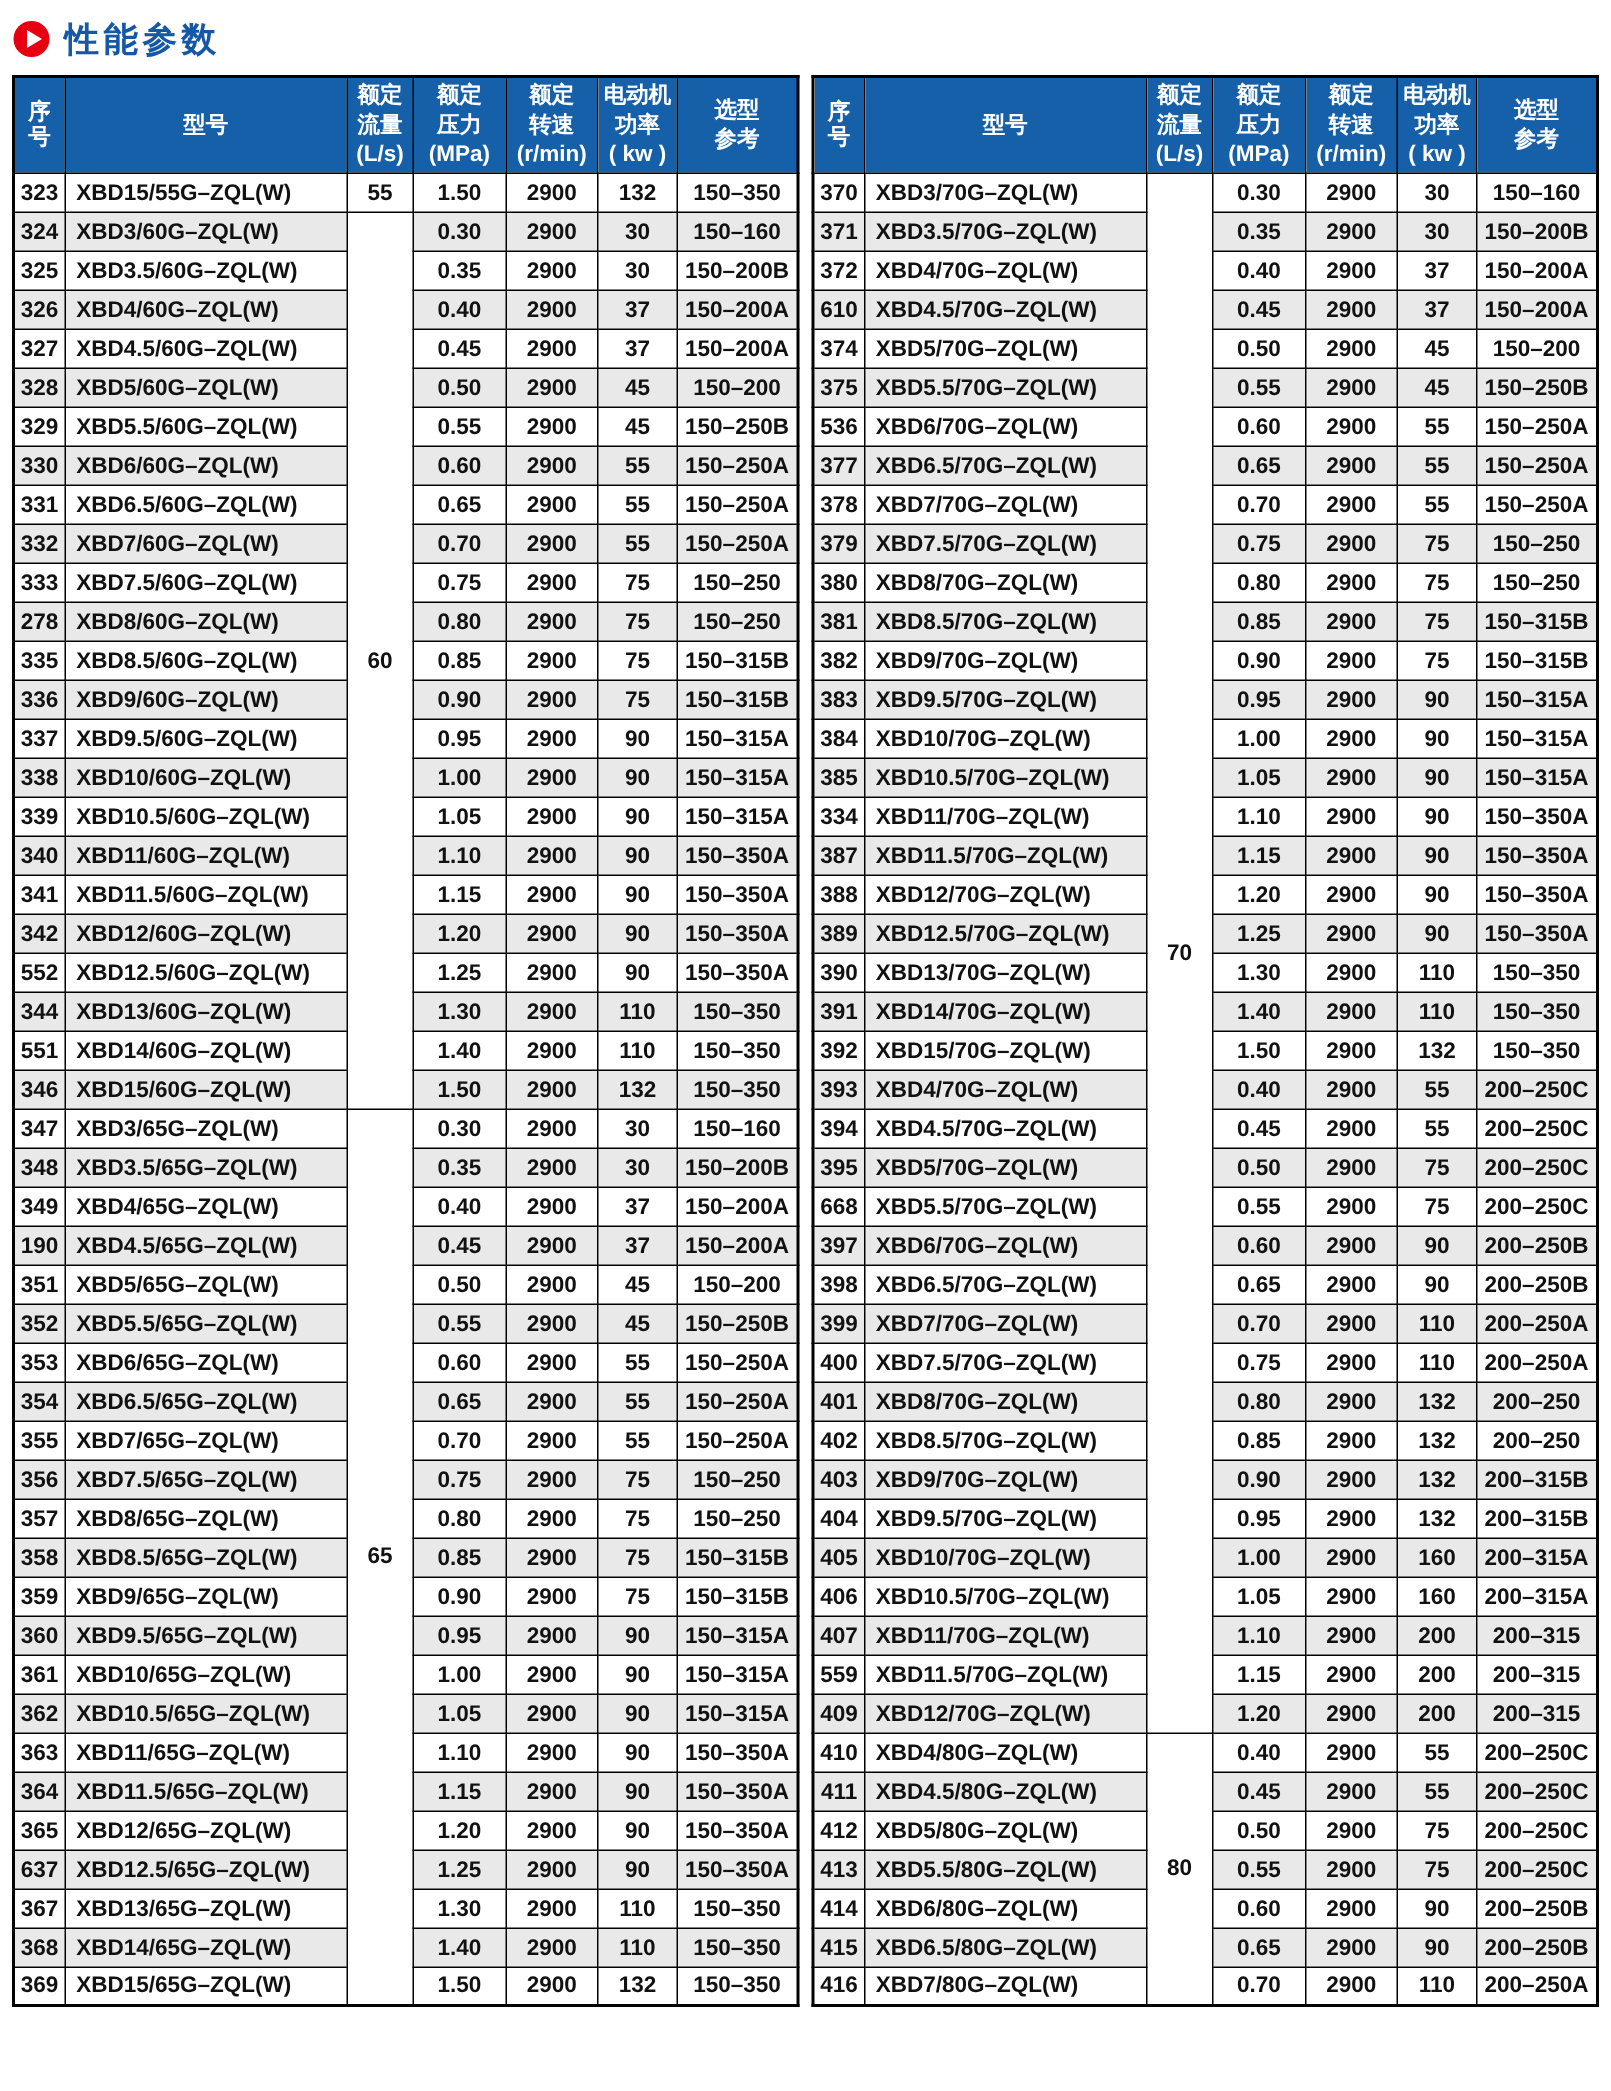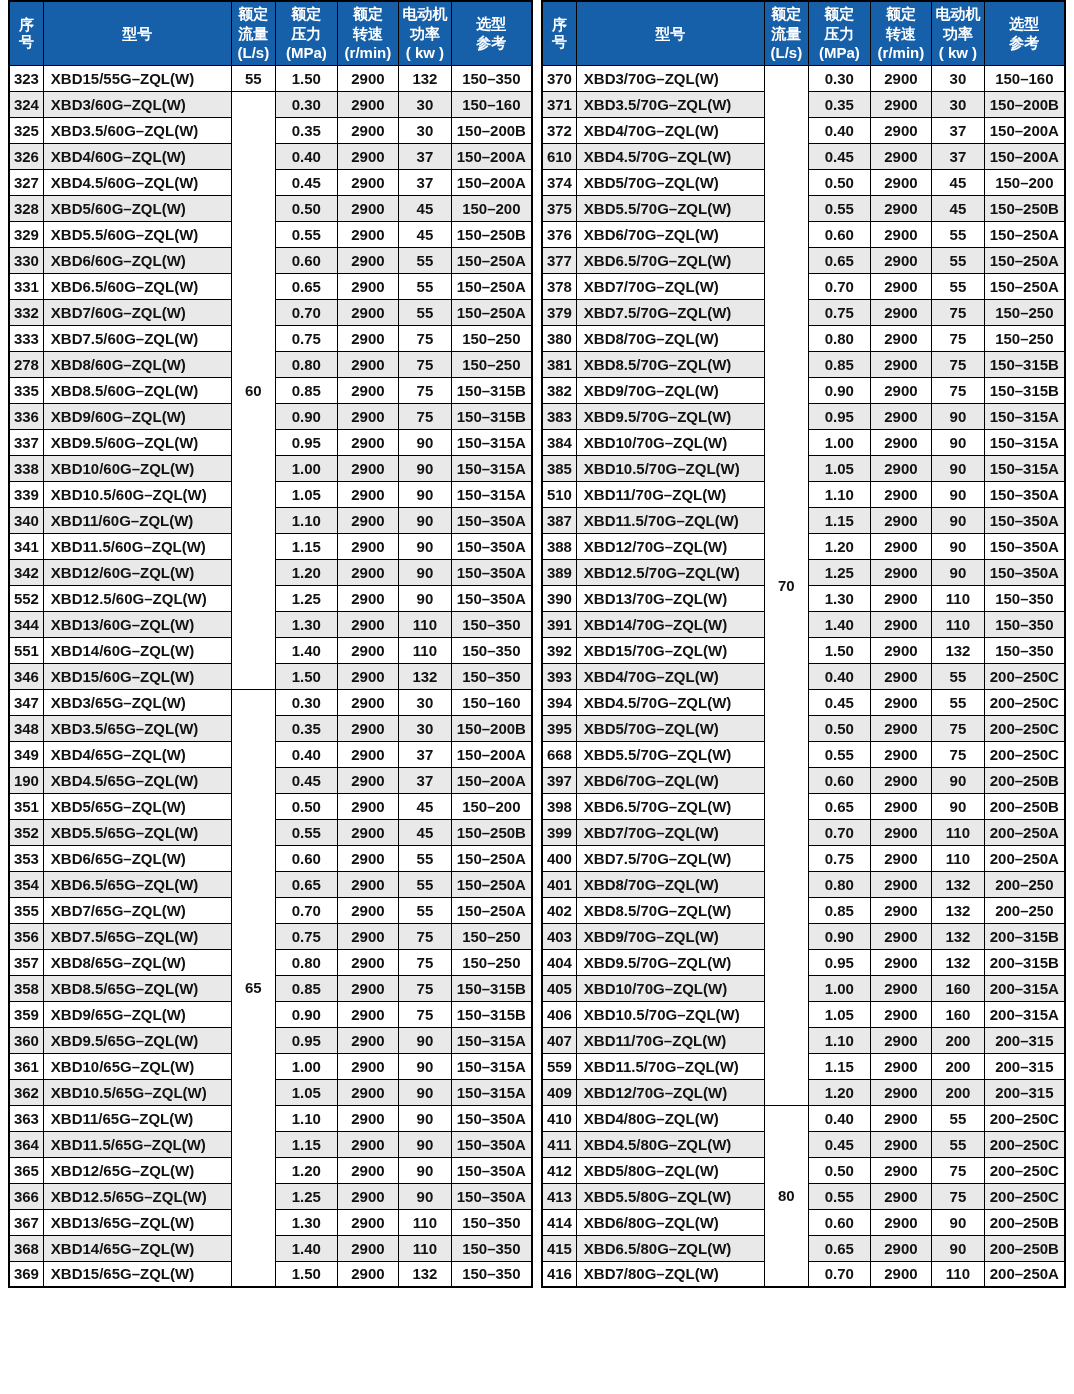--- a/index.html
+++ b/index.html
@@ -63,20 +63,24 @@
   .col-ref{width:80px;}
   td.col-no{font-weight:normal;font-size:13.5px;}
   td.col-model{text-align:left;padding-left:7px;}
   td.col-flow{background:#fff;}
   thead th.col-no{line-height:1.15;}
 </style>
 </head>
 <body>
 
 <div class="page">
+  <div class="title-bar">
+    <span class="play-icon"></span>
+    <h1 class="page-title">性能参数</h1>
+  </div>
   <div class="tables">
     <table class="spec-table">
         <thead>
           <tr>
             <th class="col-no">序
 号</th>
             <th class="col-model">型号</th>
             <th class="col-flow">额定
 流量
 (L/s)</th>
@@ -435,21 +439,21 @@
           </tr>
           <tr>
             <td class="col-no">365</td>
             <td class="col-model">XBD12/65G–ZQL(W)</td>
             <td class="col-pressure">1.20</td>
             <td class="col-speed">2900</td>
             <td class="col-power">90</td>
             <td class="col-ref">150–350A</td>
           </tr>
           <tr>
-            <td class="col-no">366</td>
+            <td class="col-no">637</td>
             <td class="col-model">XBD12.5/65G–ZQL(W)</td>
             <td class="col-pressure">1.25</td>
             <td class="col-speed">2900</td>
             <td class="col-power">90</td>
             <td class="col-ref">150–350A</td>
           </tr>
           <tr>
             <td class="col-no">367</td>
             <td class="col-model">XBD13/65G–ZQL(W)</td>
             <td class="col-pressure">1.30</td>
@@ -541,21 +545,21 @@
           </tr>
           <tr>
             <td class="col-no">375</td>
             <td class="col-model">XBD5.5/70G–ZQL(W)</td>
             <td class="col-pressure">0.55</td>
             <td class="col-speed">2900</td>
             <td class="col-power">45</td>
             <td class="col-ref">150–250B</td>
           </tr>
           <tr>
-            <td class="col-no">376</td>
+            <td class="col-no">536</td>
             <td class="col-model">XBD6/70G–ZQL(W)</td>
             <td class="col-pressure">0.60</td>
             <td class="col-speed">2900</td>
             <td class="col-power">55</td>
             <td class="col-ref">150–250A</td>
           </tr>
           <tr>
             <td class="col-no">377</td>
             <td class="col-model">XBD6.5/70G–ZQL(W)</td>
             <td class="col-pressure">0.65</td>
@@ -621,21 +625,21 @@
           </tr>
           <tr>
             <td class="col-no">385</td>
             <td class="col-model">XBD10.5/70G–ZQL(W)</td>
             <td class="col-pressure">1.05</td>
             <td class="col-speed">2900</td>
             <td class="col-power">90</td>
             <td class="col-ref">150–315A</td>
           </tr>
           <tr>
-            <td class="col-no">510</td>
+            <td class="col-no">334</td>
             <td class="col-model">XBD11/70G–ZQL(W)</td>
             <td class="col-pressure">1.10</td>
             <td class="col-speed">2900</td>
             <td class="col-power">90</td>
             <td class="col-ref">150–350A</td>
           </tr>
           <tr>
             <td class="col-no">387</td>
             <td class="col-model">XBD11.5/70G–ZQL(W)</td>
             <td class="col-pressure">1.15</td>

